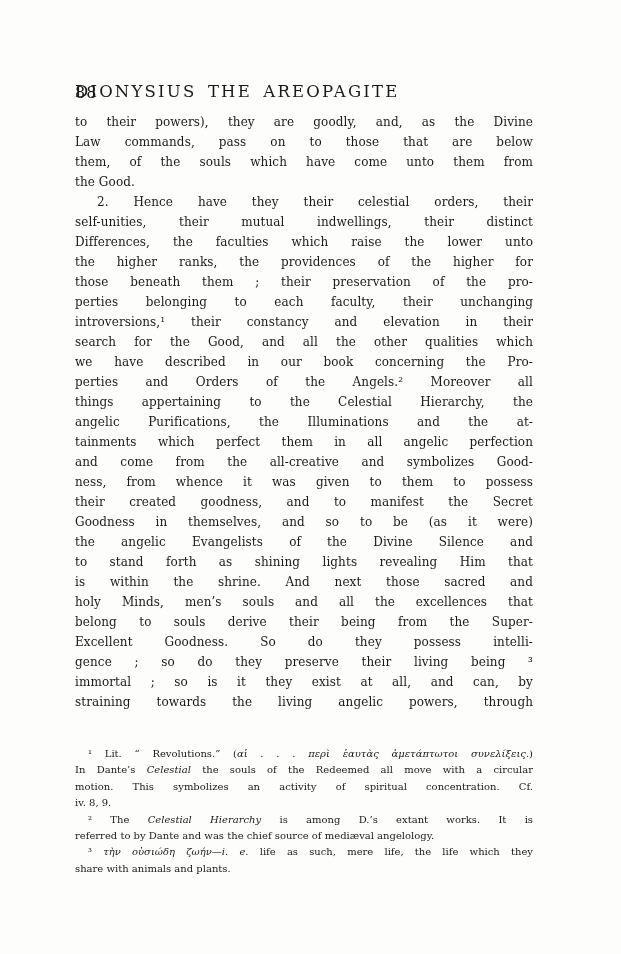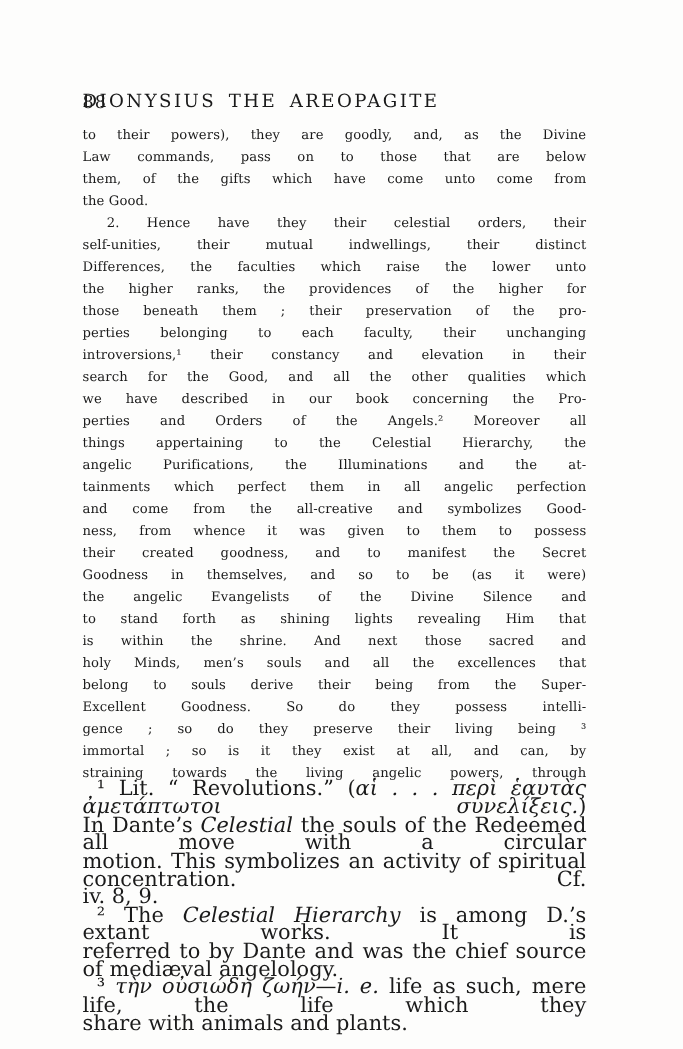--- a/index.html
+++ b/index.html
@@ -48,24 +48,24 @@
   }
   .line {
     text-align: justify;
     text-align-last: justify;
     min-height: 20px;
   }
   .line.end   { text-align-last: left; }
   .line.indent { text-indent: 22px; }
   .footnotes {
     position: absolute;
-    top: 709px;
+    top: 746px;
     left: 75px;
     width: 458px;
-    font-size: 19px;
+    font-size: 10px;
     line-height: 16.4px;
   }
   .fline {
     text-align: justify;
     text-align-last: justify;
     min-height: 16.4px;
   }
   .fline.end    { text-align-last: left; }
   .fline.indent { text-indent: 13px; }
   em { font-style: italic; }
@@ -75,21 +75,21 @@
 
 <div class="page">
   <div class="header">
     <span class="page-number">88</span>
     <div class="running-title">DIONYSIUS THE AREOPAGITE</div>
   </div>
 
   <div class="body-text" id="body-lines">
       <div class="line">to their powers), they are goodly, and, as the Divine</div>
       <div class="line">Law commands, pass on to those that are below</div>
-      <div class="line">them, of the gifts which have come unto come from</div>
+      <div class="line">them, of the souls which have come unto them from</div>
       <div class="line end">the Good.</div>
       <div class="line indent">2. Hence have they their celestial orders, their</div>
       <div class="line">self-unities, their mutual indwellings, their distinct</div>
       <div class="line">Differences, the faculties which raise the lower unto</div>
       <div class="line">the higher ranks, the providences of the higher for</div>
       <div class="line">those beneath them ; their preservation of the pro-</div>
       <div class="line">perties belonging to each faculty, their unchanging</div>
       <div class="line">introversions,¹ their constancy and elevation in their</div>
       <div class="line">search for the Good, and all the other qualities which</div>
       <div class="line">we have described in our book concerning the Pro-</div>

